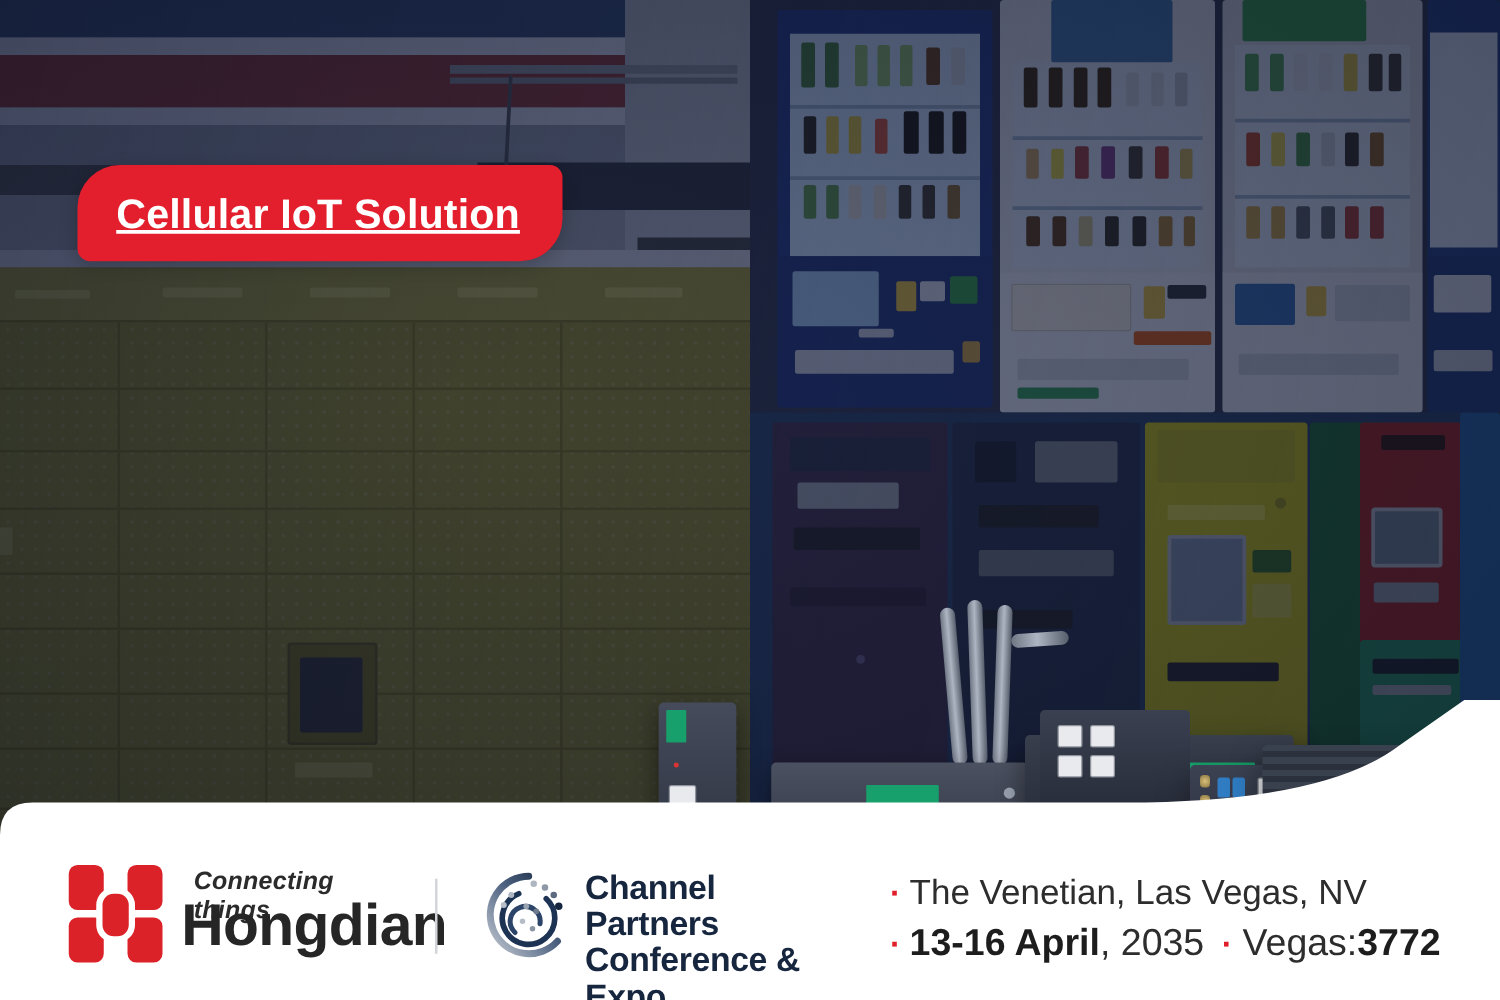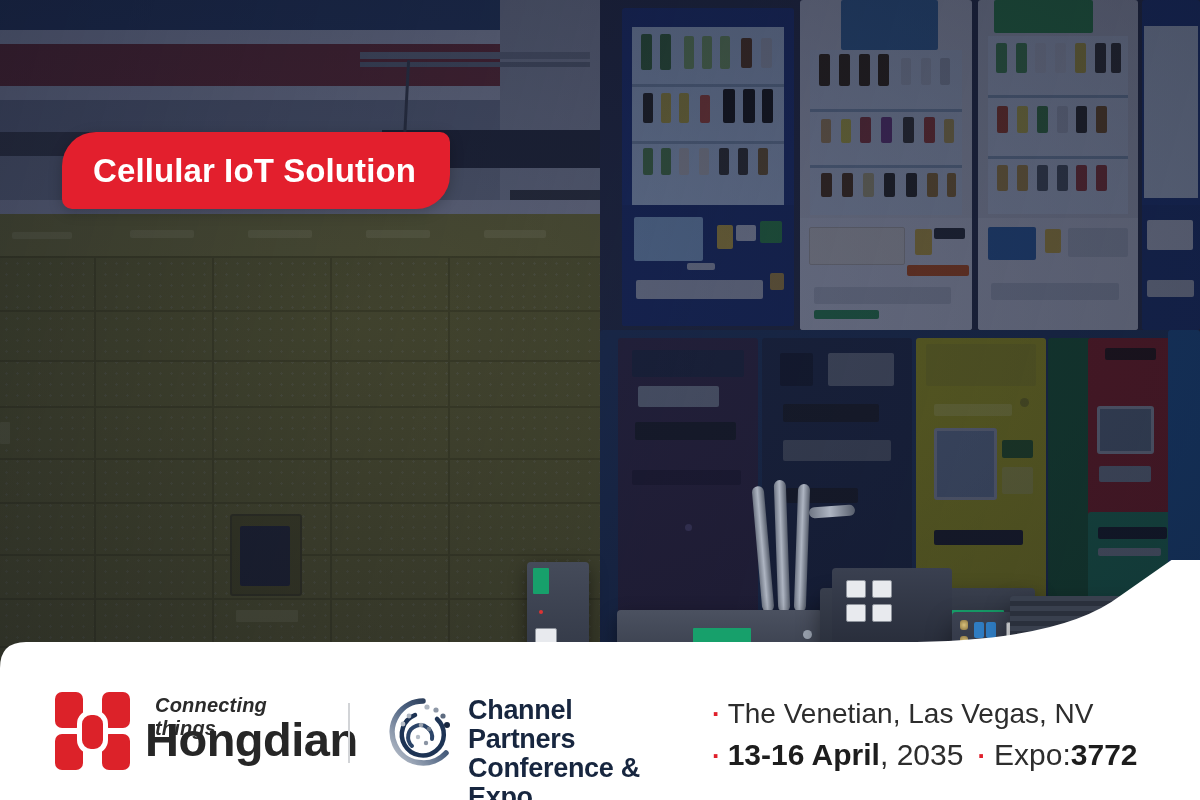--- a/index.html
+++ b/index.html
@@ -79,20 +79,21 @@
   .tint2{position:absolute;inset:0;
     background:radial-gradient(120% 90% at 30% 40%, rgba(60,70,110,.18), rgba(16,20,38,.55) 100%);}
 
   
   .badge{
     position:absolute;left:62px;top:132px;height:77px;
     background:#e31f2d;color:#fff;display:flex;align-items:center;
     padding:0 34px 0 31px;
     border-radius:34px 10px 34px 10px;
     box-shadow:0 3px 14px rgba(0,0,0,.22);
+    text-decoration:underline;
   }
   .badge span{font-size:33px;font-weight:700;letter-spacing:.1px;line-height:1;}
 
   
   .headline{position:absolute;left:58px;top:232px;width:1000px;color:#fff;
     font-size:97px;font-weight:800;font-style:italic;line-height:1.07;
     letter-spacing:-1.5px;
     text-shadow:0 3px 22px rgba(10,14,30,.38);}
   .headline .l2{display:block;}
 
@@ -490,18 +491,18 @@
   <div class="info">
     <div class="ln">
       <span class="dot">·</span>
       <span>The Venetian, Las Vegas, NV</span>
     </div>
     <div class="ln ln2">
       <span class="dot">·</span>
       <span class="b">13-16 April</span>
       <span>, 2035</span>
       <span class="dot2">·</span>
-      <span>Expo: </span>
+      <span>Vegas: </span>
       <span class="b">3772</span>
     </div>
   </div>
 
 </div>
 
 </body></html>

